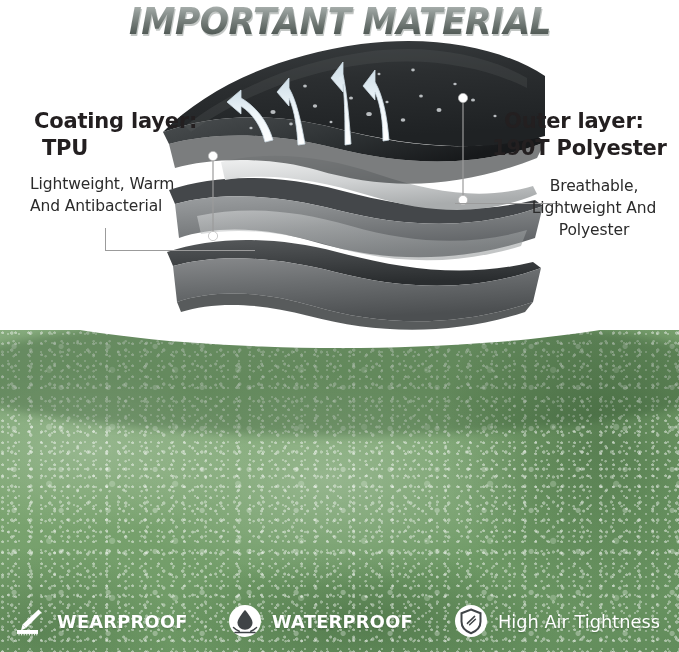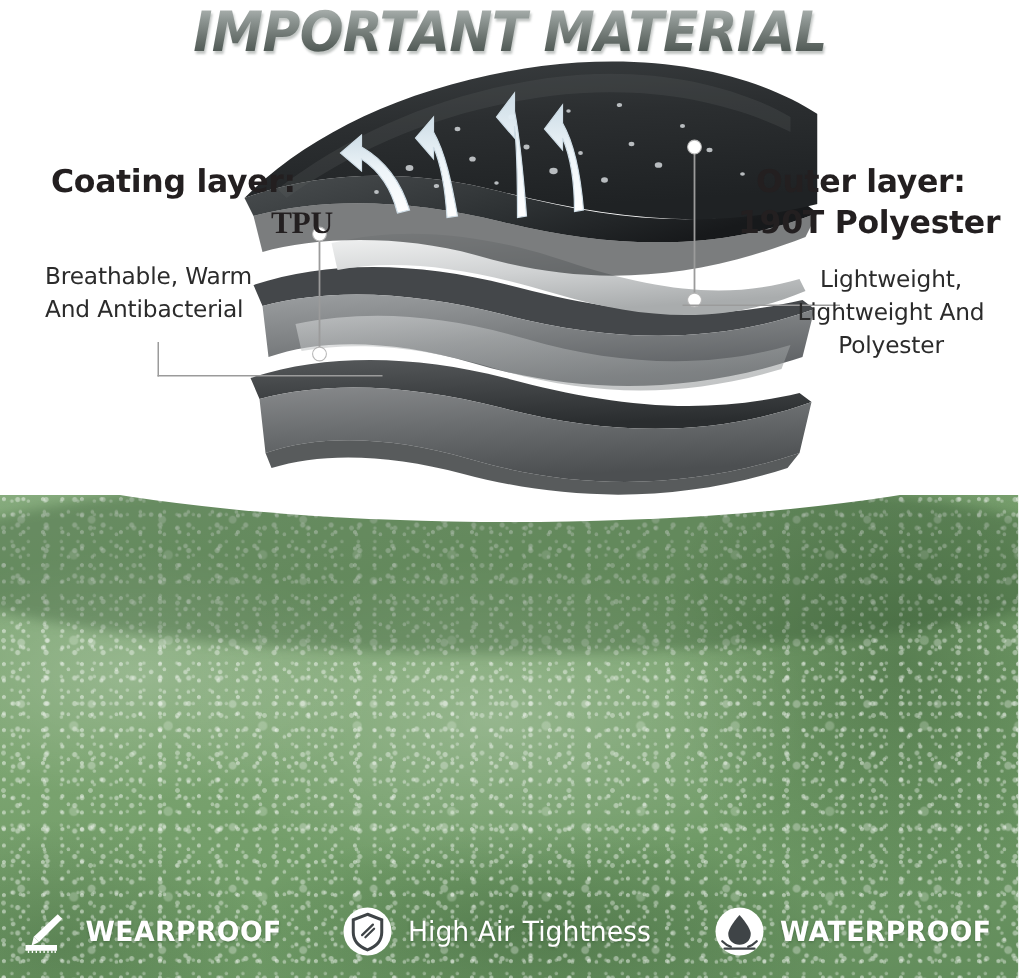--- a/index.html
+++ b/index.html
@@ -60,21 +60,21 @@
     font-size:15.5px;
     line-height:22px;
     color:#2b2b2b;
     letter-spacing:-0.1px;
     margin-top:11px;
     white-space:nowrap;
   }
 
   #callout-left  { left:0px;  top:108px; width:200px; text-align:center;margin-left:22px; }
   #callout-left .head .l1 { display:block; text-align:left; padding-left:12px;}
-  #callout-left .head .l2 { text-align:right; padding-left:20px;font-family:Liberation Serif, serif; }
+  #callout-left .head .l2 { text-align:left; padding-left:20px; }
   #callout-left .body { text-align:left; padding-left:8px; }
 
   #callout-right { left:492px; top:108px; width:190px; text-align:center; }
   #callout-right .head .l1 { display:block; text-align:left; padding-left:12px; }
   #callout-right .head .l2 { text-align:left; padding-left:0px; }
   #callout-right .body { text-align:center; padding-left:14px; margin-top:13px; }
 
   
   .leader { position:absolute; background:#9b9b9b; z-index:5; }
   #leader-left-h  { left:105px; top:250px; width:150px; height:1px; }
@@ -176,32 +176,32 @@
   <div id="title-wrap">
     <span id="title">IMPORTANT MATERIAL</span>
   </div>
 
   <div id="callout-left" class="callout">
     <div class="head">
       <span class="l1">Coating layer:</span>
       <span class="l2">TPU</span>
     </div>
     <div class="body">
-      <span>Breathable, Warm</span><br>
+      <span>Lightweight, Warm</span><br>
       <span>And Antibacterial</span>
     </div>
   </div>
 
   <div id="callout-right" class="callout">
     <div class="head">
       <span class="l1">Outer layer:</span>
       <span class="l2">190T Polyester</span>
     </div>
     <div class="body">
-      <span>Lightweight,</span><br>
+      <span>Breathable,</span><br>
       <span>Lightweight And</span><br>
       <span>Polyester</span>
     </div>
   </div>
 
   <div id="leader-left-h" class="leader"></div>
   <div id="leader-left-v" class="leader"></div>
   <div id="leader-right-h" class="leader"></div>
 
   <div id="illustration">
@@ -361,42 +361,42 @@
           </g>
         </svg>
       </span>
       <span class="flabel caps">WEARPROOF</span>
     </div>
 
     <div class="feature">
       <span class="glyph">
         <svg viewBox="0 0 36 36" xmlns="http://www.w3.org/2000/svg">
           <circle cx="18" cy="18" r="16" fill="#ffffff"></circle>
-          <path d="M18,6.5 L27.5,10.2 L27.5,18.5 C27.5,24.2 23.4,28.2 18,30.2
-                   C12.6,28.2 8.5,24.2 8.5,18.5 L8.5,10.2 Z" fill="none" stroke="#3f4447" stroke-width="2"></path>
-          <g stroke="#3f4447" stroke-width="1.5" stroke-linecap="round">
-            <path d="M14.4,20.4 L21.6,13.4"></path>
-            <path d="M16.6,21.8 L22.4,16.2"></path>
-          </g>
-        </svg>
-      </span>
-      <span class="flabel">High Air Tightness</span>
-    </div>
-
-    <div class="feature">
-      <span class="glyph">
-        <svg viewBox="0 0 36 36" xmlns="http://www.w3.org/2000/svg">
-          <circle cx="18" cy="18" r="16" fill="#ffffff"></circle>
           <path d="M18,7 C18,7 25.5,15.2 25.5,19.6 C25.5,23.8 22.1,26.8 18,26.8
                    C13.9,26.8 10.5,23.8 10.5,19.6 C10.5,15.2 18,7 18,7 Z" fill="#3f4447"></path>
           <g stroke="#3f4447" stroke-width="1.5" fill="none" stroke-linecap="round">
             <path d="M6.5,24.5 C8.5,26.5 10.5,27.6 12.2,28.2"></path>
             <path d="M29.5,24.5 C27.5,26.5 25.5,27.6 23.8,28.2"></path>
             <path d="M8,29.4 L28,29.4"></path>
           </g>
         </svg>
       </span>
       <span class="flabel caps">WATERPROOF</span>
     </div>
 
+    <div class="feature">
+      <span class="glyph">
+        <svg viewBox="0 0 36 36" xmlns="http://www.w3.org/2000/svg">
+          <circle cx="18" cy="18" r="16" fill="#ffffff"></circle>
+          <path d="M18,6.5 L27.5,10.2 L27.5,18.5 C27.5,24.2 23.4,28.2 18,30.2
+                   C12.6,28.2 8.5,24.2 8.5,18.5 L8.5,10.2 Z" fill="none" stroke="#3f4447" stroke-width="2"></path>
+          <g stroke="#3f4447" stroke-width="1.5" stroke-linecap="round">
+            <path d="M14.4,20.4 L21.6,13.4"></path>
+            <path d="M16.6,21.8 L22.4,16.2"></path>
+          </g>
+        </svg>
+      </span>
+      <span class="flabel">High Air Tightness</span>
+    </div>
+
   </div>
 
 </div>
 
 </body></html>

